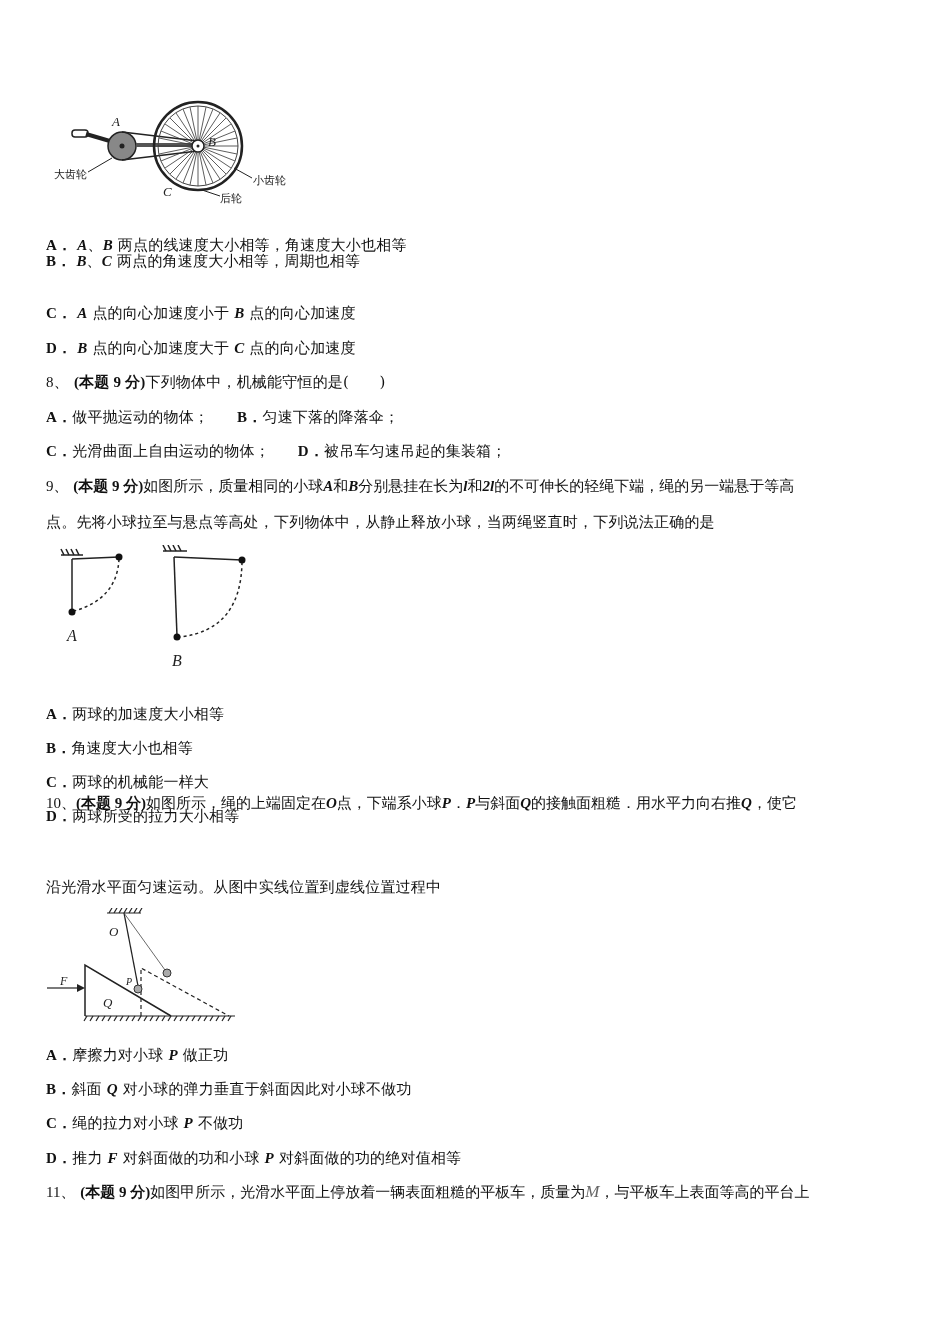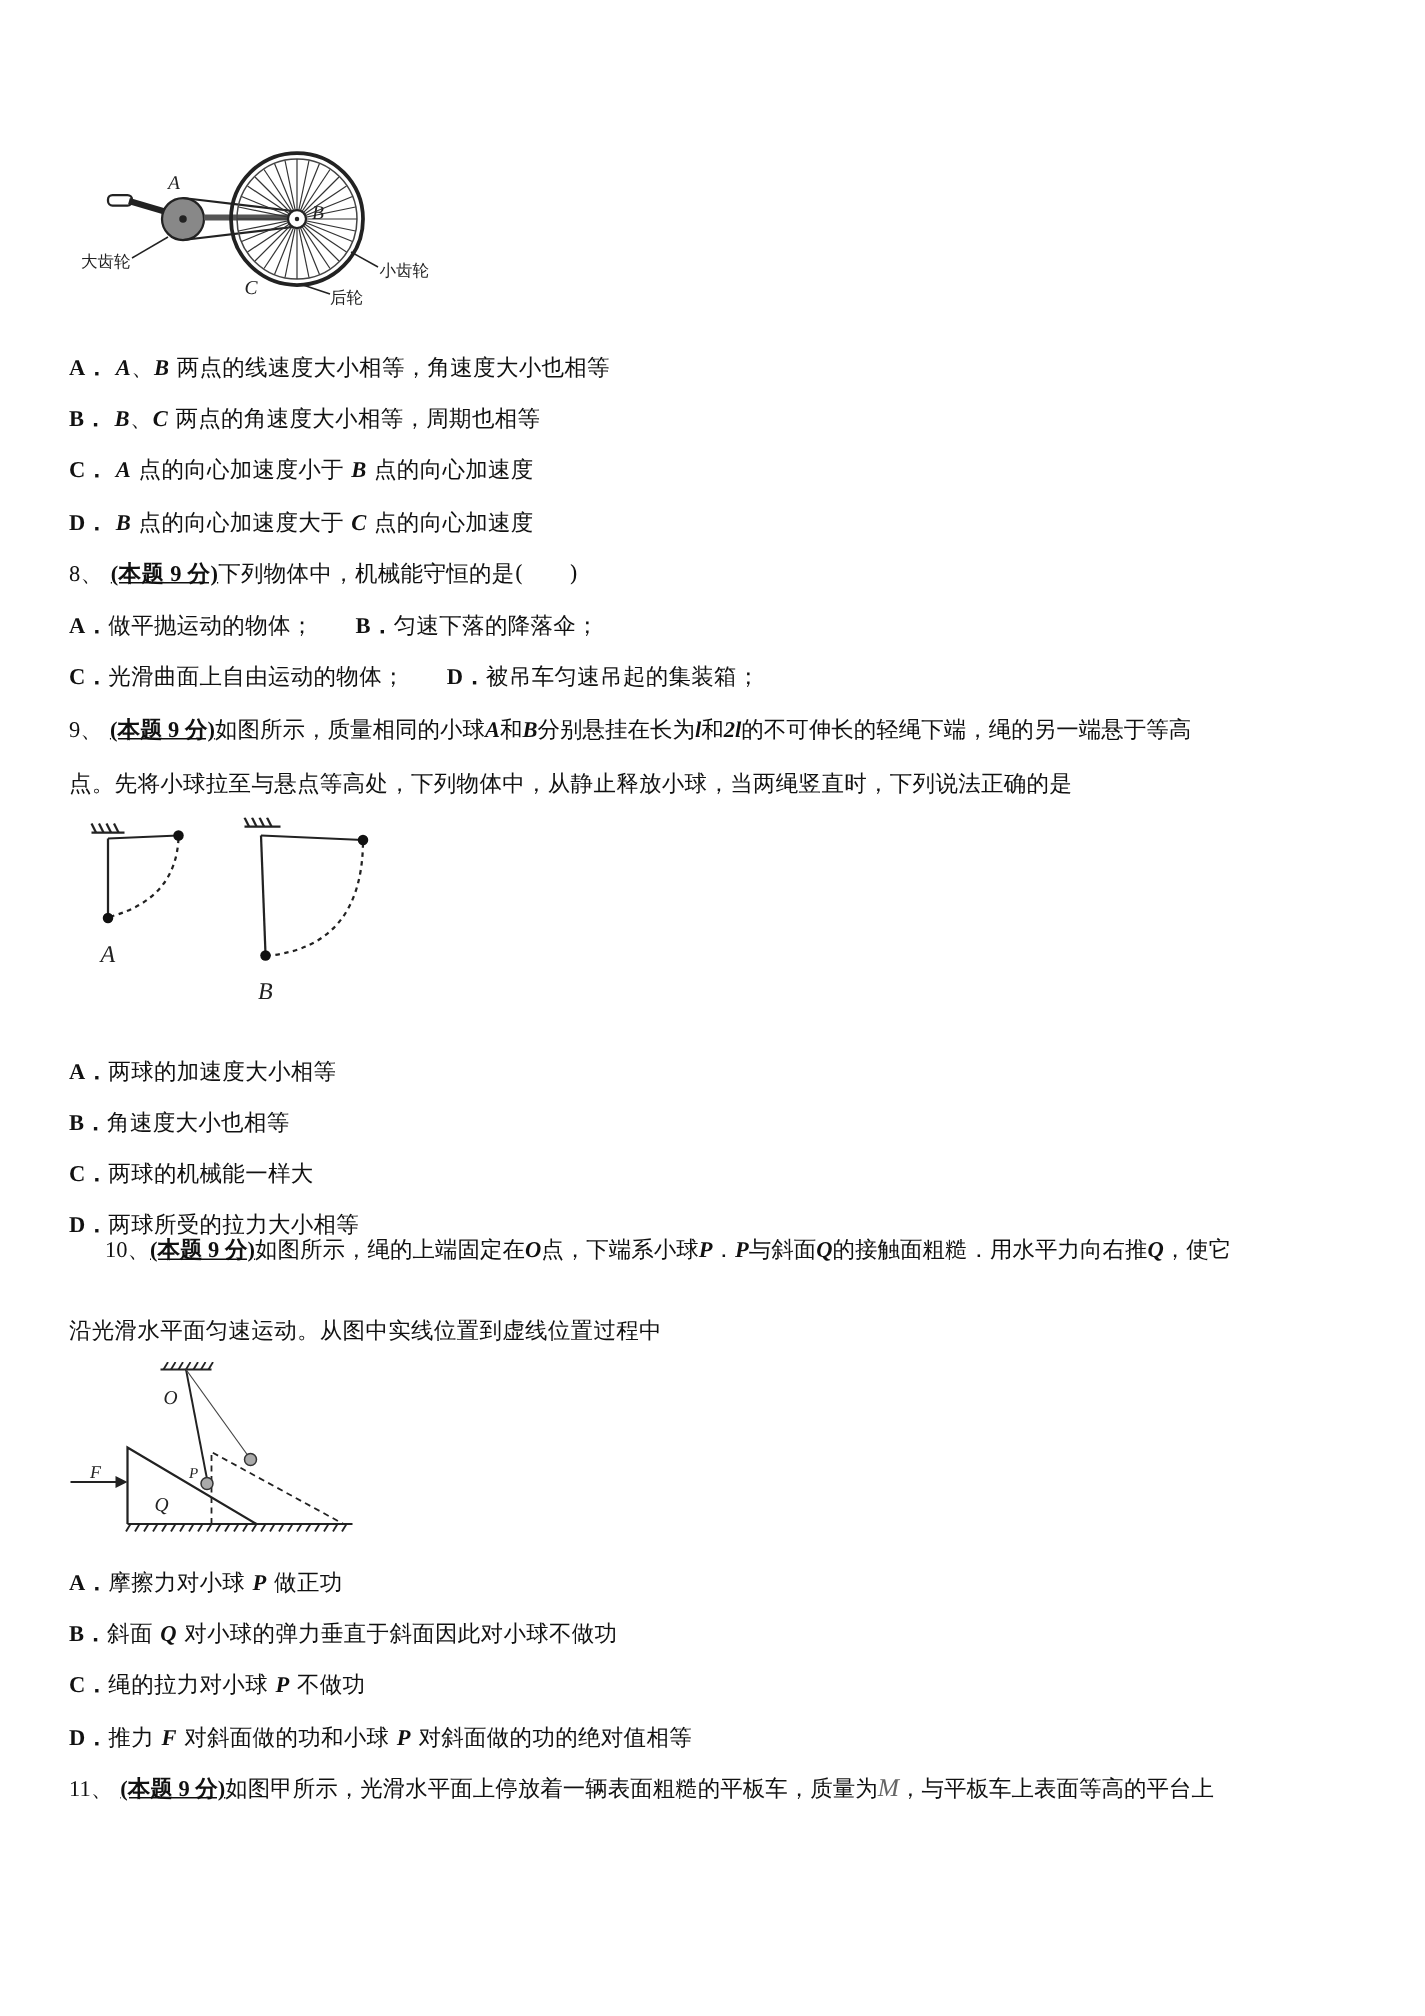--- a/index.html
+++ b/index.html
@@ -8,21 +8,21 @@
       font-family: "DejaVu Serif", "Liberation Serif", serif;
       color: #111111; font-size: 15px;
     }
     .line {
       position: absolute; left: 46px; white-space: nowrap;
       font-size: 15px; line-height: 20px; letter-spacing: 0.2px;
     }
     .opt-letter { font-family: "Liberation Serif", serif; font-weight: bold; }
     .var { font-family: "Liberation Serif", serif; font-style: italic; font-weight: bold; }
     .qnum { font-family: "Liberation Serif", serif; }
-    .bold { font-family: "Liberation Serif", serif; font-weight: bold; text-decoration: underline; }
+    .bold { font-family: "Liberation Serif", serif; font-weight: bold; }
     .mathM { font-family: "Liberation Serif", serif; font-style: italic; color: #666; font-size: 17px; }
     .fig { position: absolute; }
     .fig svg { display: block; }
     .gap { display: inline-block; width: 28px; }
   </style>
 </head>
 <body>
 
 <div class="fig" style="left:50px; top:92px;">
   <svg width="260" height="120" viewBox="0 0 260 120">
@@ -71,21 +71,21 @@
     <text x="4" y="86" font-family="DejaVu Sans, sans-serif" font-size="11" fill="#222">大齿轮</text>
     <text x="203" y="92" font-family="DejaVu Sans, sans-serif" font-size="11" fill="#222">小齿轮</text>
     <text x="170" y="110" font-family="DejaVu Sans, sans-serif" font-size="11" fill="#222">后轮</text>
   </svg>
 </div>
 
 <div class="line" style="top:235px;">
   <span class="opt-letter">A．</span>
   <span class="var">A</span><span>、</span><span class="var">B</span><span> 两点的线速度大小相等，角速度大小也相等</span>
 </div>
-<div class="line" style="top:269px;">
+<div class="line" style="top:251px;">
   <span class="opt-letter">B．</span>
   <span class="var">B</span><span>、</span><span class="var">C</span><span> 两点的角速度大小相等，周期也相等</span>
 </div>
 <div class="line" style="top:303px;">
   <span class="opt-letter">C．</span>
   <span class="var">A</span><span> 点的向心加速度小于 </span><span class="var">B</span><span> 点的向心加速度</span>
 </div>
 <div class="line" style="top:338px;">
   <span class="opt-letter">D．</span>
   <span class="var">B</span><span> 点的向心加速度大于 </span><span class="var">C</span><span> 点的向心加速度</span>
@@ -147,21 +147,21 @@
 <div class="line" style="top:738px;">
   <span class="opt-letter">B．</span><span>角速度大小也相等</span>
 </div>
 <div class="line" style="top:772px;">
   <span class="opt-letter">C．</span><span>两球的机械能一样大</span>
 </div>
 <div class="line" style="top:806px;text-align:center;">
   <span class="opt-letter">D．</span><span>两球所受的拉力大小相等</span>
 </div>
 
-<div class="line" style="top:823px; letter-spacing:0;margin-left:24px;">
+<div class="line" style="top:793px; letter-spacing:0;">
   <span class="qnum">10、</span><span class="bold">(本题 9 分)</span><span>如图所示，绳的上端固定在</span><span class="var">O</span><span>点，下端系小球</span><span class="var">P</span><span>．</span><span class="var">P</span><span>与斜面</span><span class="var">Q</span><span>的接触面粗糙．用水平力向右推</span><span class="var">Q</span><span>，使它</span>
 </div>
 <div class="line" style="top:877px;">沿光滑水平面匀速运动。从图中实线位置到虚线位置过程中</div>
 
 <div class="fig" style="left:45px; top:908px;">
   <svg width="200" height="120" viewBox="0 0 200 120">
 
     <g stroke="#222" stroke-width="1.2">
       <line x1="62" y1="5" x2="96" y2="5"></line>
       <line x1="64" y1="5" x2="67" y2="0"></line>

